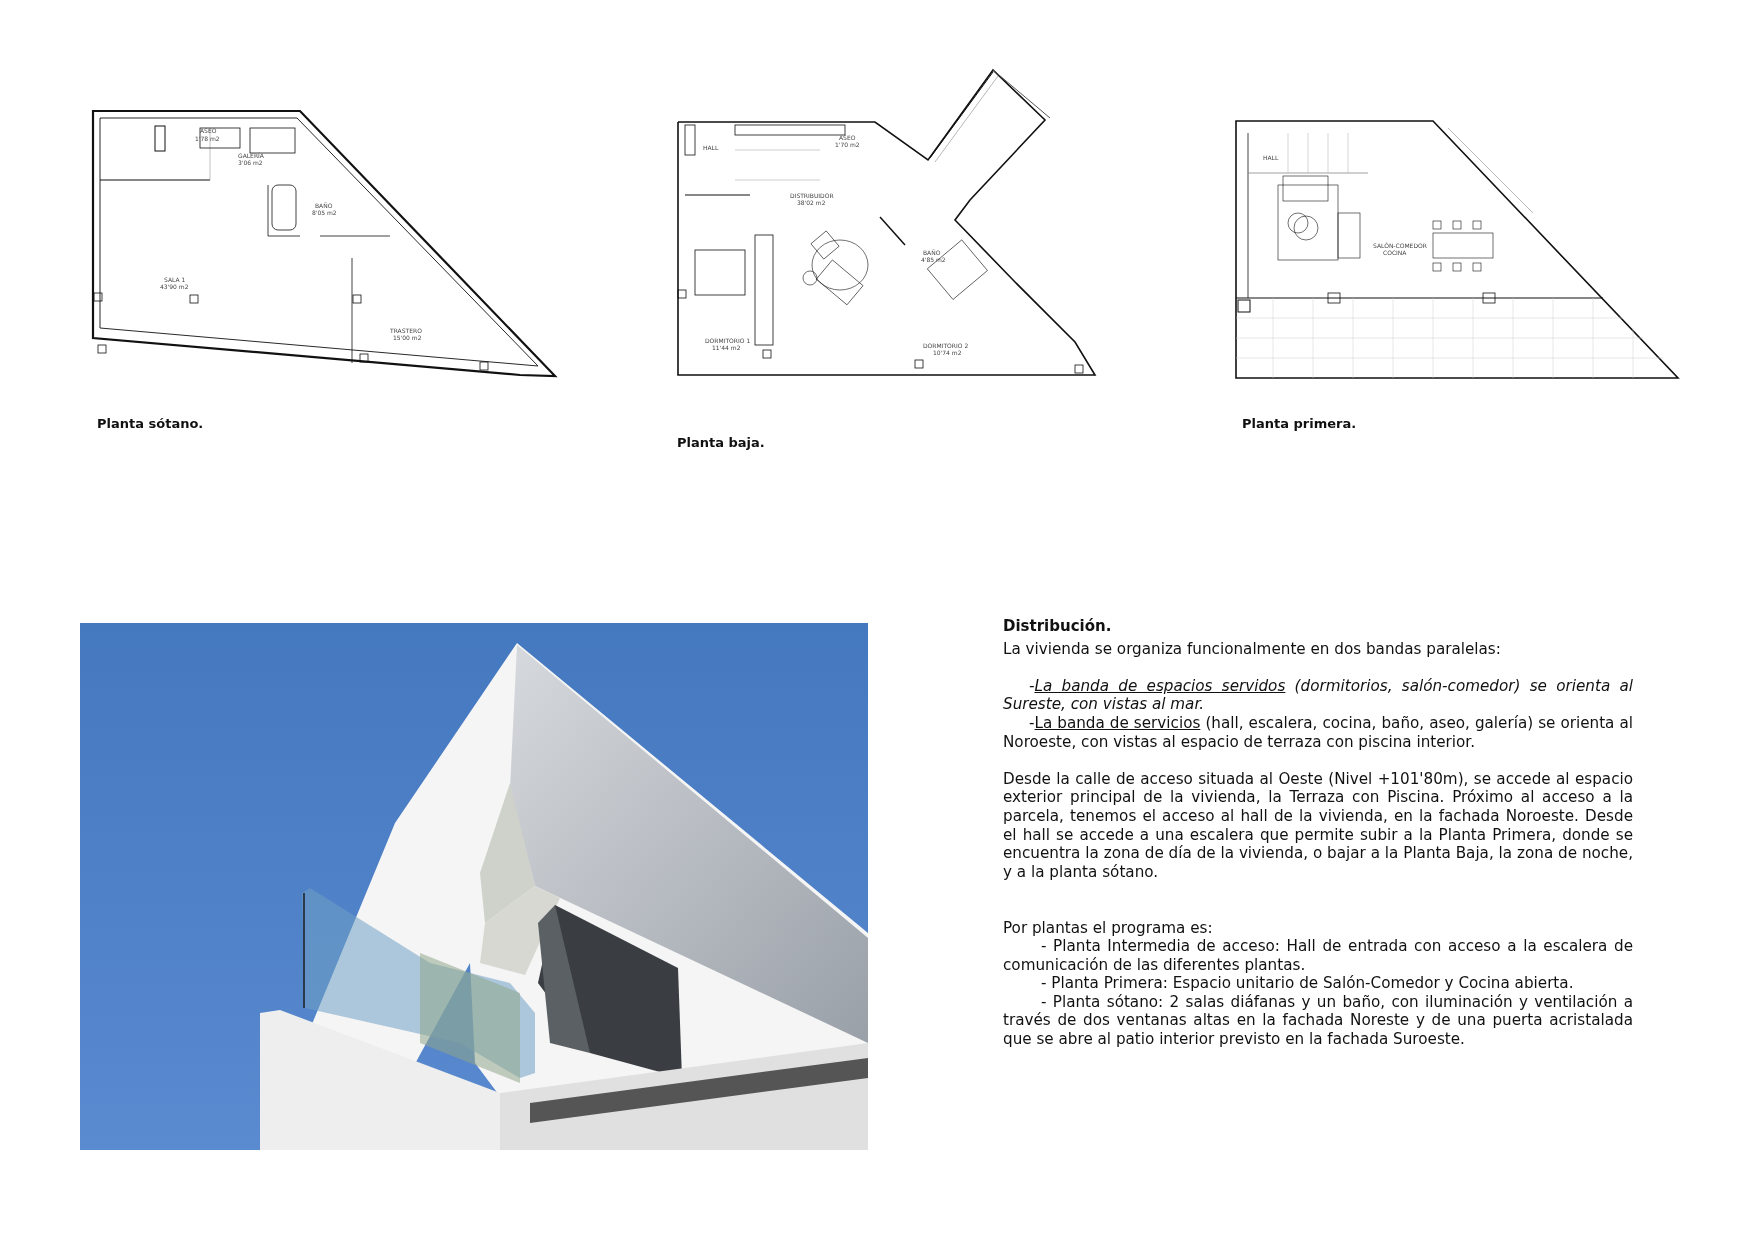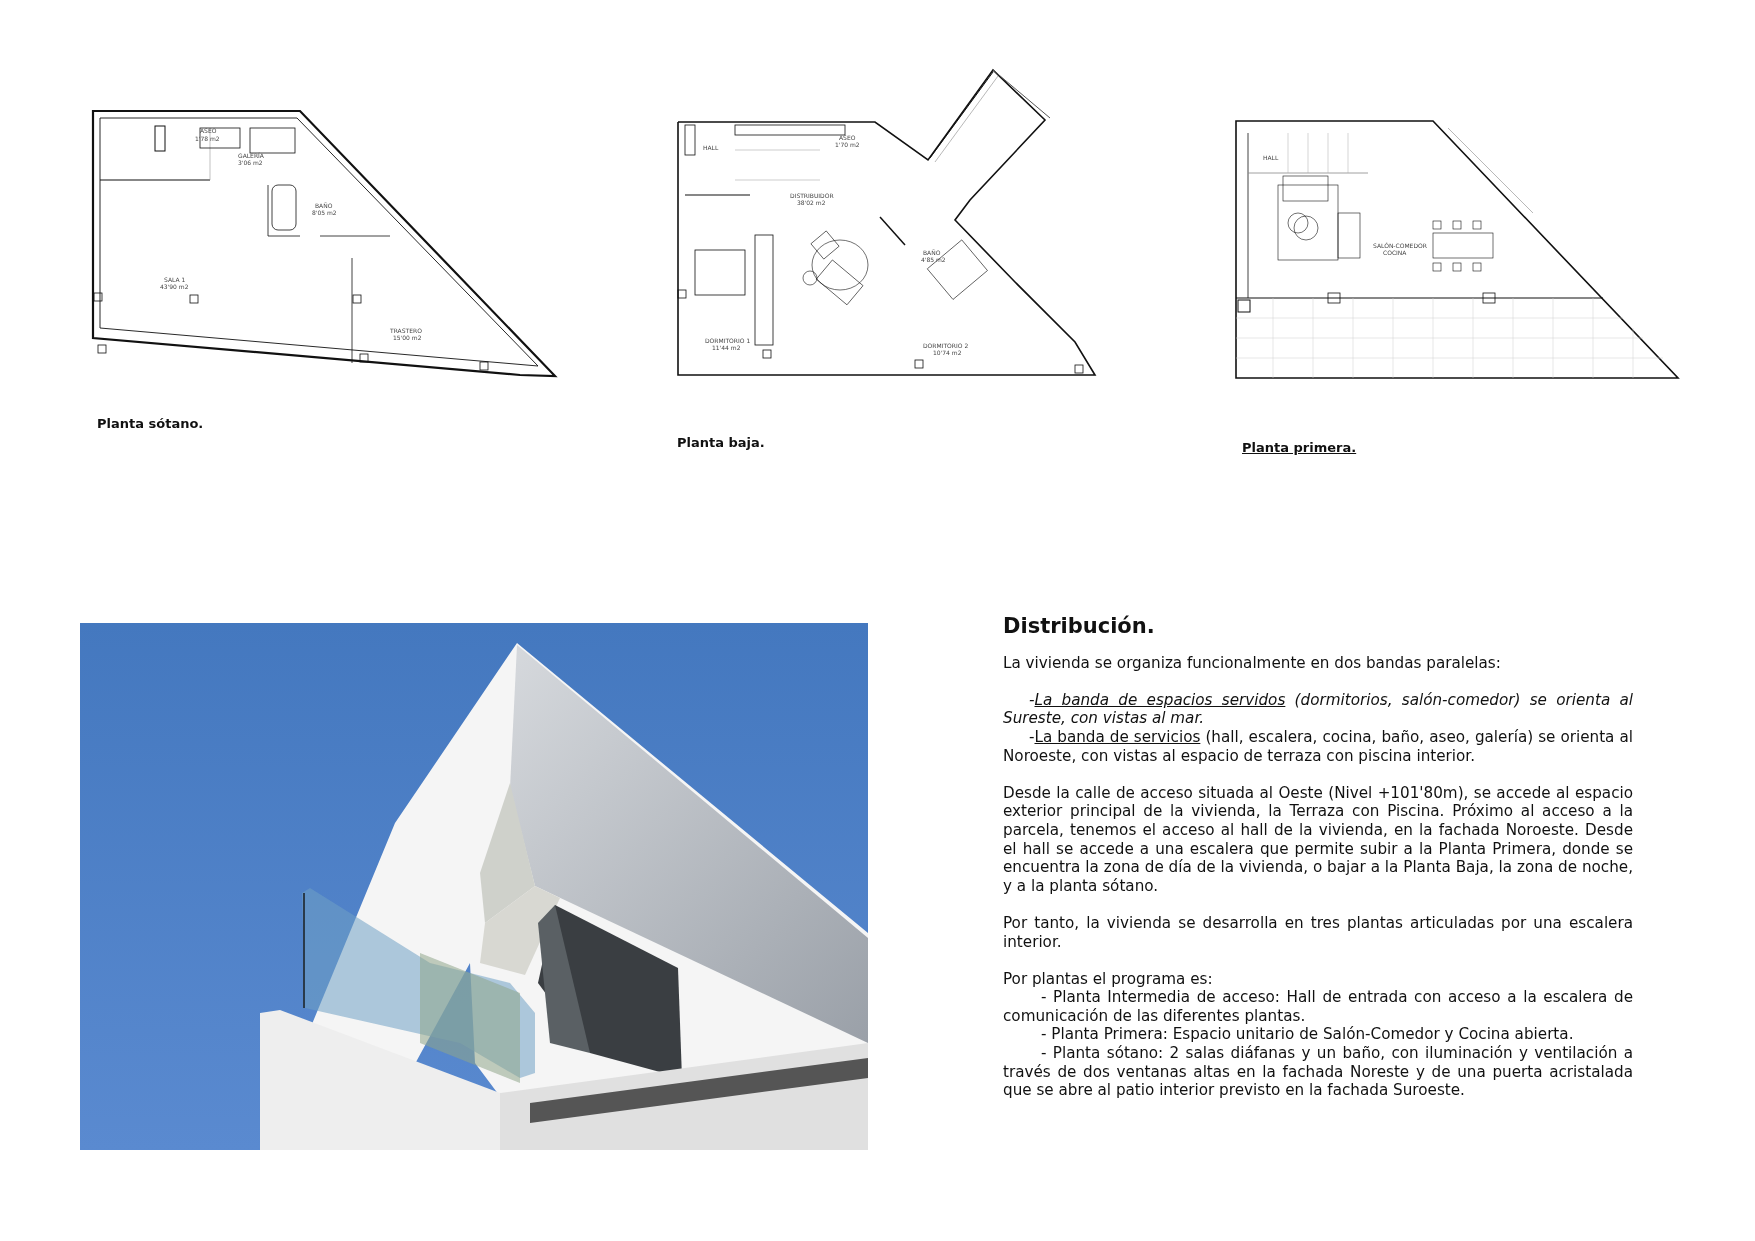--- a/index.html
+++ b/index.html
@@ -3,21 +3,21 @@
 <meta charset="utf-8">
 <style>
   html, body { margin:0; padding:0; background:#ffffff; }
   body { width:1755px; height:1241px; position:relative; overflow:hidden; font-family:"Liberation Sans", sans-serif; color:#111; }
   .plan { position:absolute; }
   .plan svg { display:block; }
   .caption { position:absolute; font-family:"DejaVu Sans", sans-serif; font-weight:bold; font-size:13px; color:#111; }
   .photo { position:absolute; left:80px; top:623px; width:788px; height:527px; overflow:hidden; }
   .text-col { position:absolute; left:1003px; top:617px; width:630px; font-family:"DejaVu Sans", sans-serif; font-size:15.2px; line-height:18.6px; color:#111; }
   .text-col p { margin:0; text-align:justify; }
-  .text-col .heading { font-weight:bold; font-size:21px; margin-bottom:18px; }
+  .text-col .heading { font-weight:bold; font-size:15px; margin-bottom:4px; }
   .gap { height:18.6px; }
   .indent { padding-left:28px; }
   .u { text-decoration:underline; }
   .room-label { font-family:"DejaVu Sans", sans-serif; font-size:6px; fill:#444; }
 </style>
 </head>
 <body>
 
 <div class="plan" style="left:90px; top:108px;">
   <svg width="480" height="285" viewBox="0 0 480 285">
@@ -136,21 +136,21 @@
       <line x1="280" y1="180" x2="280" y2="260"></line>
       <line x1="320" y1="180" x2="320" y2="260"></line>
       <line x1="360" y1="180" x2="360" y2="260"></line>
       <line x1="400" y1="210" x2="400" y2="260"></line>
     </g>
     <text class="room-label" x="30" y="42">HALL</text>
     <text class="room-label" x="140" y="130">SALÓN-COMEDOR</text>
     <text class="room-label" x="150" y="137">COCINA</text>
   </svg>
 </div>
-<div class="caption" style="left:1242px; top:440px;text-decoration:underline;">Planta primera.</div>
+<div class="caption" style="left:1242px; top:416px;">Planta primera.</div>
 
 <div class="photo">
   <svg width="788" height="527" viewBox="0 0 788 527">
     <defs>
       <linearGradient id="sky" x1="0" y1="0" x2="0" y2="1">
         <stop offset="0" stop-color="#4478bf"></stop>
         <stop offset="1" stop-color="#5a8ad0"></stop>
       </linearGradient>
       <linearGradient id="wall" x1="0" y1="0" x2="1" y2="1">
         <stop offset="0" stop-color="#d6d9dd"></stop>
@@ -183,19 +183,18 @@
   <div class="gap"></div>
   <p class="indent" style="text-indent:0; padding-left:0;font-style:italic;">
     <span style="display:inline-block; width:26px;"></span><span>-</span><span class="u">La banda de espacios servidos</span><span> (dormitorios, salón-comedor) se orienta al Sureste, con vistas al mar.</span>
   </p>
   <p>
     <span style="display:inline-block; width:26px;"></span><span>-</span><span class="u">La banda de servicios</span><span> (hall, escalera, cocina, baño, aseo, galería) se orienta al Noroeste, con vistas al espacio de terraza con piscina interior.</span>
   </p>
   <div class="gap"></div>
   <p>Desde la calle de acceso situada al Oeste (Nivel +101'80m), se accede al espacio exterior principal de la vivienda, la Terraza con Piscina. Próximo al acceso a la parcela, tenemos el acceso al hall de la vivienda, en la fachada Noroeste. Desde el hall se accede a una escalera que permite subir a la Planta Primera, donde se encuentra la zona de día de la vivienda, o bajar a la Planta Baja, la zona de noche, y a la planta sótano.</p>
   <div class="gap"></div>
-  <p>Por tanto, la vivienda se desarrolla en tres plantas articuladas por una escalera interior.</p>
   <div class="gap"></div>
   <p>Por plantas el programa es:</p>
   <p><span style="display:inline-block; width:38px;"></span><span>- Planta Intermedia de acceso: Hall de entrada con acceso a la escalera de comunicación de las diferentes plantas.</span></p>
   <p><span style="display:inline-block; width:38px;"></span><span>- Planta Primera: Espacio unitario de Salón-Comedor y Cocina abierta.</span></p>
   <p><span style="display:inline-block; width:38px;"></span><span>- Planta sótano: 2 salas diáfanas y un baño, con iluminación y ventilación a través de dos ventanas altas en la fachada Noreste y de una puerta acristalada que se abre al patio interior previsto en la fachada Suroeste.</span></p>
 </div>
 
 </body></html>

